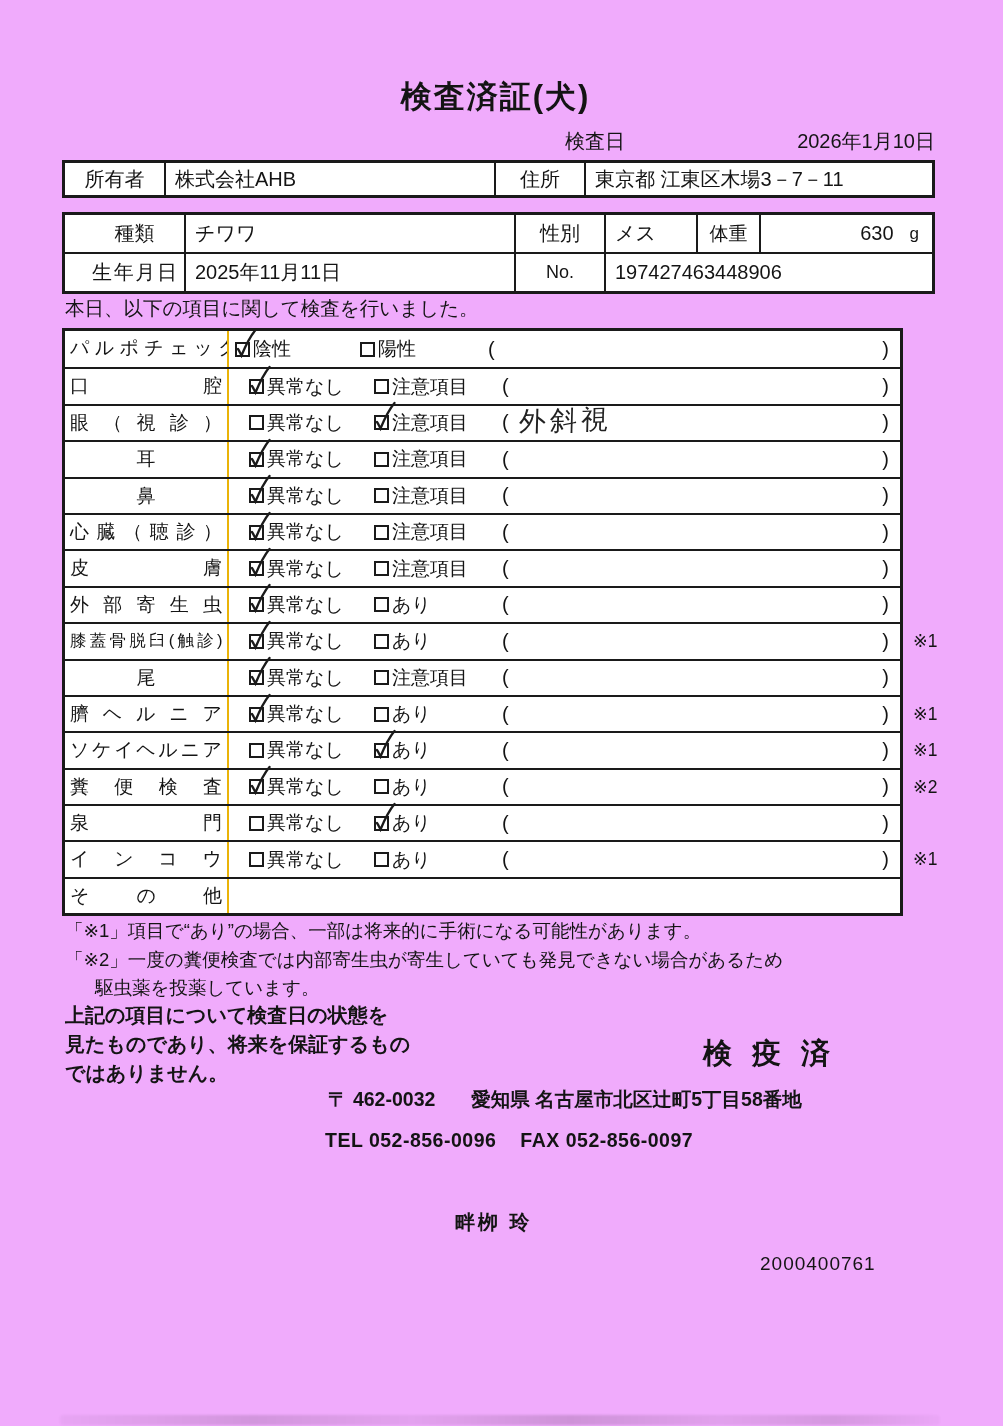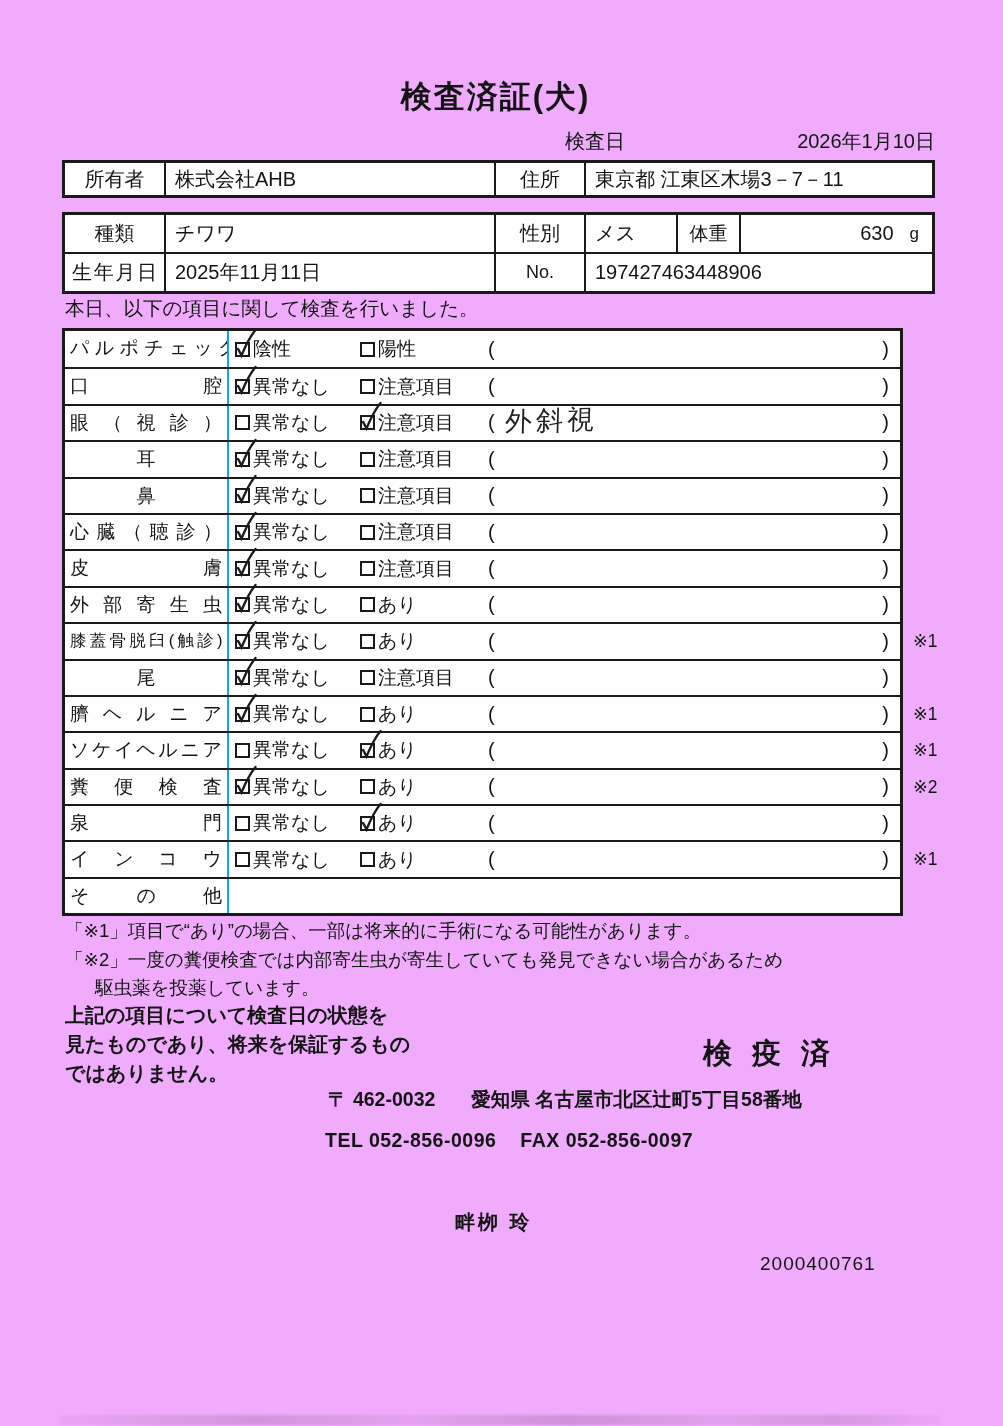--- a/index.html
+++ b/index.html
@@ -17,21 +17,21 @@
   }
   .exam-date-line{
     position:absolute;top:128px;left:565px;right:68px;
     display:flex;justify-content:space-between;font-size:20px;
   }
 
   
   .htable{position:absolute;left:62px;width:873px;border:3px solid #1a1a1a;background:#fff;}
   .owner-table{top:160px;height:38px;display:flex;}
   .info-table{top:212px;height:82px;display:flex;flex-direction:column;}
-  .irow{display:flex;flex:1 1 0;min-height:0;}
+  .irow{display:flex;flex:1 1 0;min-height:0;padding-left:20px;}
   .irow.bt{border-top:2px solid #1a1a1a;}
   .cell{display:flex;align-items:center;font-size:20px;min-width:0;}
   .cell.hd{justify-content:center;}
   .cell.br{border-right:2px solid #1a1a1a;}
   .cell.val{padding-left:9px;}
   .w-lbl{width:101px;flex:none;}
   .w-big{width:330px;flex:none;}
   .w-mid{width:90px;flex:none;}
   .w-sex{width:92px;flex:none;}
   .w-wt{width:63px;flex:none;font-size:19px;}
@@ -43,23 +43,23 @@
 
   
   .intro{position:absolute;top:295px;left:65px;margin:0;font-size:19.5px;}
 
   
   .exam-table{
     position:absolute;top:328px;left:62px;width:841px;
     border:3px solid #1a1a1a;background:#fff;display:flex;flex-direction:column;
   }
   .erow{position:relative;height:36.4px;display:flex;overflow:visible;}
-  .erow + .erow{border-top:2px solid #1a1a1a;}
+  .erow + .erow{border-top:2px solid #1a1a1a;gap:14px;}
   .lbl{
-    width:164px;flex:none;border-right:2px solid #0ea5e9;
+    width:164px;flex:none;border-right:2px solid #eab308;
     font-size:19px;line-height:33px;padding:0 5px;white-space:nowrap;overflow:hidden;
   }
   .lbl.just{text-align:justify;text-align-last:justify;}
   .lbl.center{text-align:center;}
   .lbl.compact{font-size:16.5px;letter-spacing:-0.5px;}
   .opts{flex:1 1 auto;display:flex;align-items:center;min-width:0;}
   .opt{display:flex;align-items:center;flex:none;}
   .opt1{width:131px;padding-left:6px;}
   .opt2{width:124px;}
   .optlabel{font-size:19px;white-space:nowrap;}

